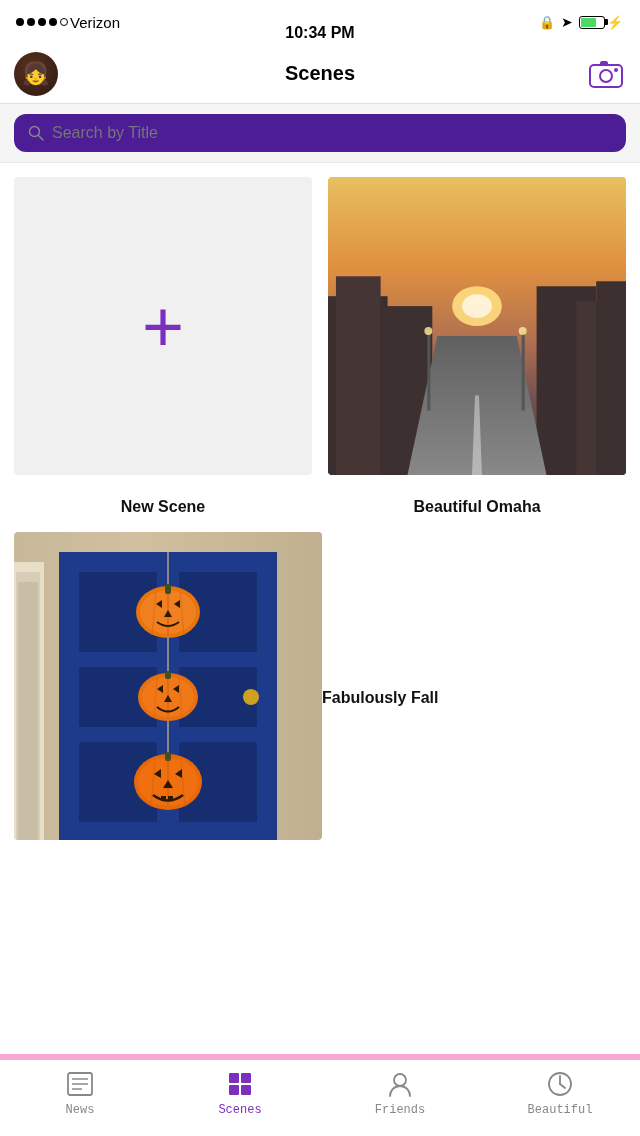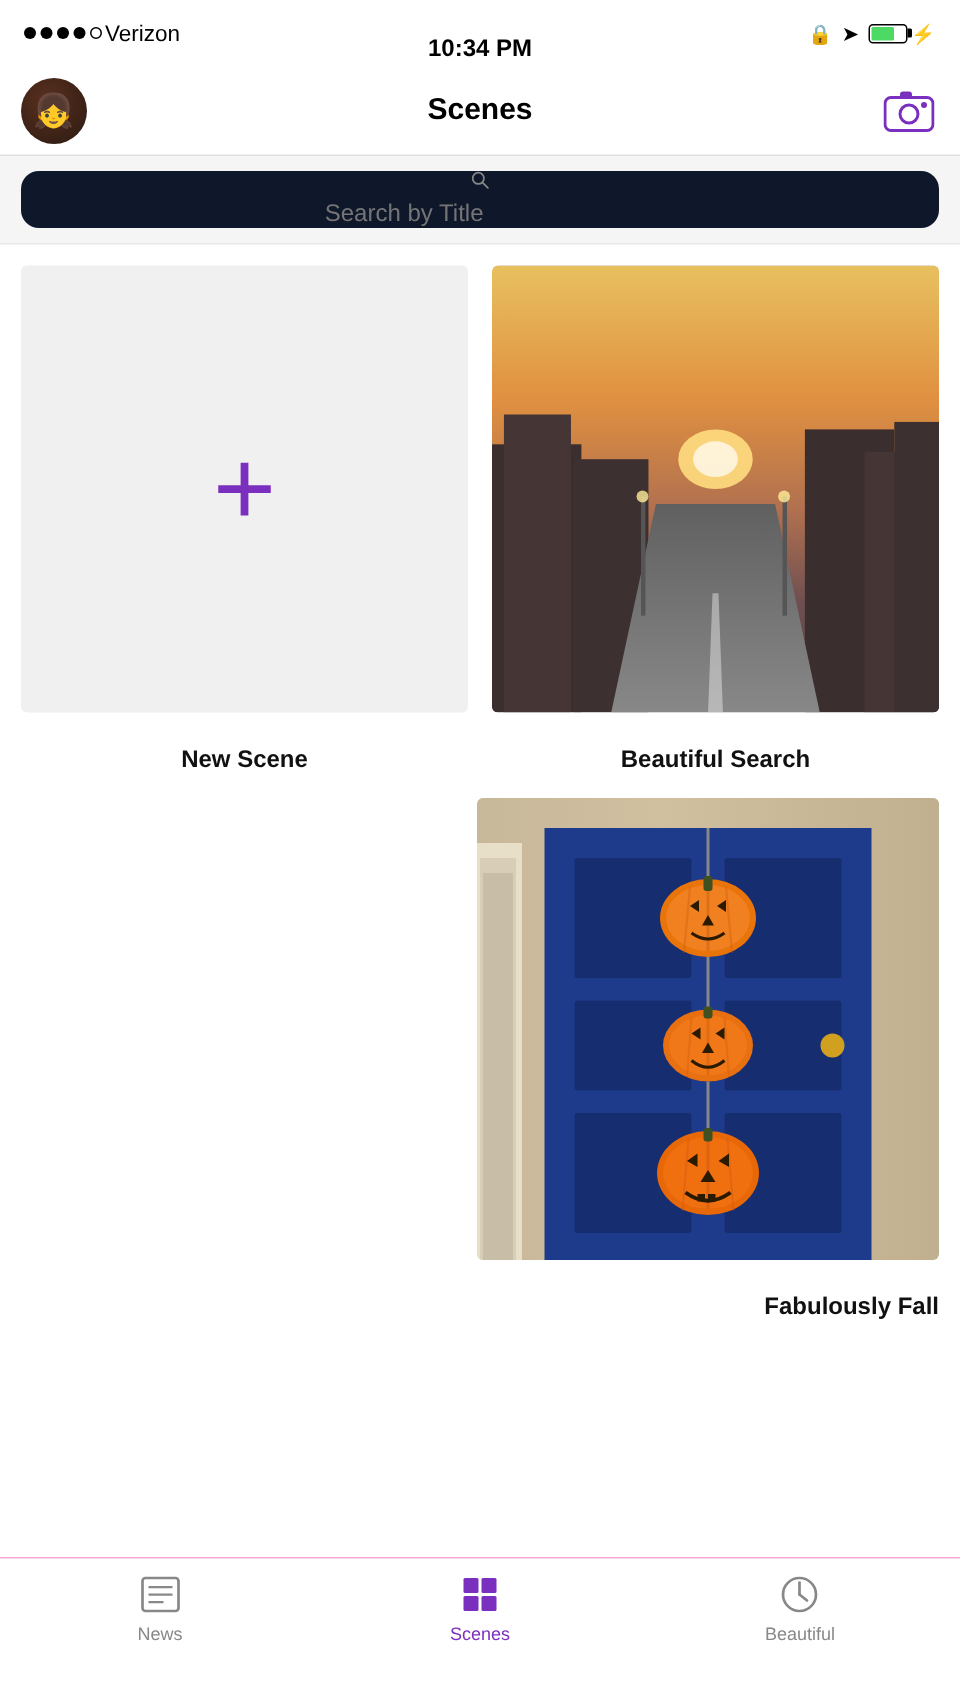--- a/index.html
+++ b/index.html
@@ -81,28 +81,27 @@
       cursor: pointer;
     }
 
     
     .search-container {
       background: #f5f5f5;
       padding: 10px 14px;
       border-bottom: 1px solid #e8e8e8;
     }
     .search-bar {
-      background: #0f172a;
+      background: #4c1d95;
       border-radius: 12px;
       height: 38px;
       display: flex;
       align-items: center;
       padding: 0 14px;
       gap: 8px;
-      flex-direction: column;
     }
     .search-bar input {
       background: transparent; border: none; outline: none;
       font-size: 16px; color: #888; flex: 1;
     }
 
     
     .scenes-grid {
       padding: 14px 14px 0;
       display: grid;
@@ -154,38 +153,39 @@
       font-size: 16px; font-weight: 600; color: #111;
       text-align: center;
     }
 
     
     .scenes-bottom {
       padding: 0 14px 14px;
       margin-top: 16px;
     }
     .scene-card-wide {
-      display: flex; flex-direction: column; align-items: flex-end; cursor: pointer;
+      display: flex; align-items: center; cursor: pointer;
     }
     .scene-thumb-wide {
       width: 308px;
       height: 308px;
       border-radius: 4px;
       overflow: hidden;
       position: relative;
     }
 
     
     .tab-bar {
       position: fixed; bottom: 0; left: 0; width: 640px;
-      height: 98px;
+      height: 82px;
       background: #fff;
-      border-top: 1px solid #f9a8d4;
+      border-top: 6px solid #f9a8d4;
       display: flex; align-items: flex-start; justify-content: space-around;
       padding-top: 10px;
+      font-family: Liberation Mono, monospace;
     }
     .tab-item {
       display: flex; flex-direction: column; align-items: center; gap: 5px;
       cursor: pointer; min-width: 90px;
     }
     .tab-icon {
       width: 28px; height: 28px; display: flex; align-items: center; justify-content: center;
       position: relative;
     }
     .tab-label {
@@ -296,21 +296,21 @@
         <ellipse cx="150" cy="130" rx="25" ry="20" fill="#ffdd80" opacity="0.9"></ellipse>
         <ellipse cx="150" cy="130" rx="15" ry="12" fill="#fff" opacity="0.7"></ellipse>
 
         <rect x="100" y="155" width="3" height="80" fill="#555"></rect>
         <rect x="195" y="155" width="3" height="80" fill="#555"></rect>
 
         <circle cx="101" cy="155" r="4" fill="#ffee99" opacity="0.8"></circle>
         <circle cx="196" cy="155" r="4" fill="#ffee99" opacity="0.8"></circle>
       </svg>
     </div>
-    <span class="scene-label">Beautiful Search</span>
+    <span class="scene-label">Beautiful Omaha</span>
   </div>
 </div>
 
 <div class="scenes-bottom">
   <div class="scene-card-wide">
     <div class="scene-thumb-wide photo-scene-thumb">
       <div class="stacked-paper"></div>
       <div class="stacked-paper2"></div>
       
       <svg style="position:relative;z-index:2;width:100%;height:100%;border-radius:3px;" viewBox="0 0 308 308" preserveAspectRatio="xMidYMid slice">
@@ -419,20 +419,29 @@
       <svg width="28" height="28" viewBox="0 0 28 28" fill="none">
         <rect x="3" y="3" width="10" height="10" rx="1" fill="#7b2fbe"></rect>
         <rect x="15" y="3" width="10" height="10" rx="1" fill="#7b2fbe"></rect>
         <rect x="3" y="15" width="10" height="10" rx="1" fill="#7b2fbe"></rect>
         <rect x="15" y="15" width="10" height="10" rx="1" fill="#7b2fbe"></rect>
       </svg>
     </div>
     <span class="tab-label active">Scenes</span>
   </div>
 
+  <div class="tab-item">
+    <div class="tab-icon">
+      <svg width="28" height="28" viewBox="0 0 28 28" fill="none">
+        <circle cx="14" cy="10" r="6" stroke="#888" stroke-width="1.8" fill="none"></circle>
+        <path d="M4 26c0-5.523 4.477-10 10-10s10 4.477 10 10" stroke="#888" stroke-width="1.8" fill="none" stroke-linecap="round"></path>
+      </svg>
+    </div>
+    <span class="tab-label">Friends</span>
+  </div>
 
   <div class="tab-item">
     <div class="tab-icon">
       <svg width="28" height="28" viewBox="0 0 28 28" fill="none">
         <circle cx="14" cy="14" r="11" stroke="#888" stroke-width="1.8" fill="none"></circle>
         <line x1="14" y1="6" x2="14" y2="14" stroke="#888" stroke-width="1.8" stroke-linecap="round"></line>
         <line x1="14" y1="14" x2="19" y2="18" stroke="#888" stroke-width="1.8" stroke-linecap="round"></line>
       </svg>
     </div>
     <span class="tab-label">Beautiful</span>

